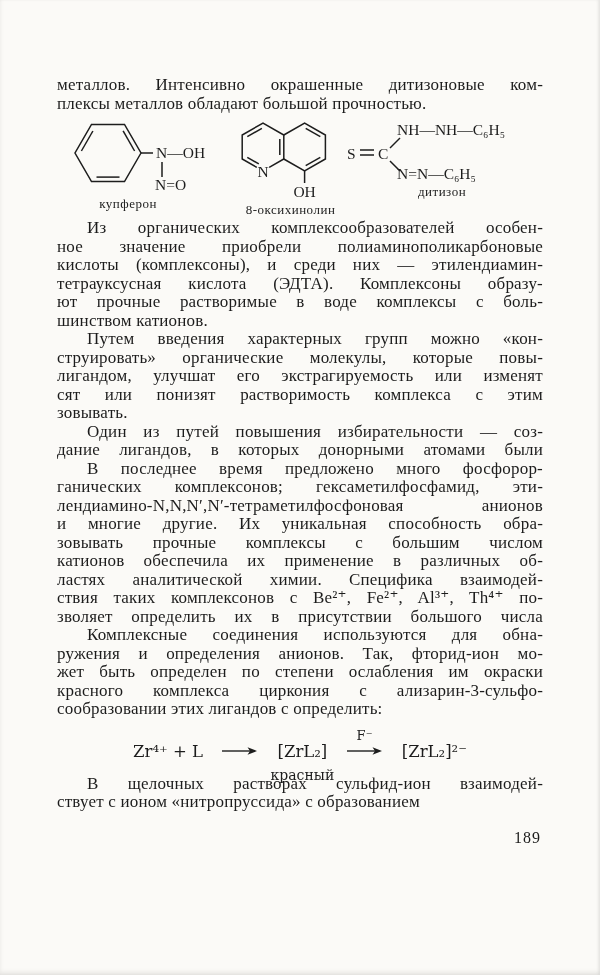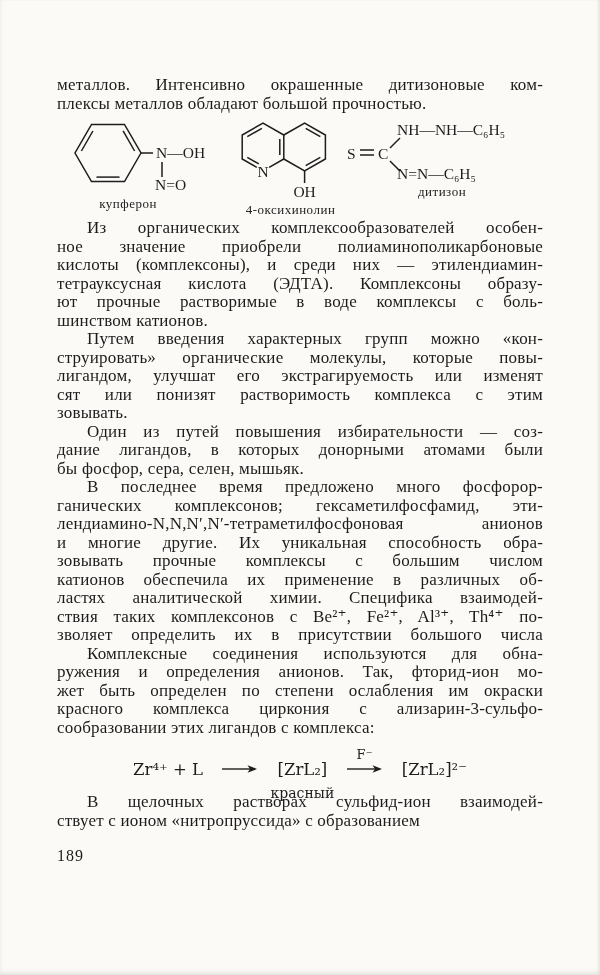--- a/index.html
+++ b/index.html
@@ -24,21 +24,21 @@
   .caption{font-size:13px;text-align:center;margin-top:1px;letter-spacing:0.5px;color:#222;}
   
   .equation{height:46px;margin-top:10px;text-align:center;font-size:16.5px;
             font-family:"DejaVu Serif","Liberation Serif",serif;padding-top:12px;box-sizing:border-box;}
   .eq-item{display:inline-block;vertical-align:middle;margin:0 7px;position:relative;}
   .eq-under{position:absolute;top:100%;left:50%;transform:translateX(-50%);font-size:14px;margin-top:6px;white-space:nowrap;}
   .eq-over{position:absolute;bottom:92%;left:50%;transform:translateX(-50%);font-size:13px;white-space:nowrap;}
   .arrow-svg line{stroke:#1d1d1d;stroke-width:1.4;}
   .arrow-svg path{fill:#1d1d1d;}
   
-  .pagenum{font-size:16px;margin-top:17px;padding-right:2px;letter-spacing:1px;}
+  .pagenum{font-size:16px;text-align:right;margin-top:17px;padding-right:2px;letter-spacing:1px;}
 </style>
 </head>
 <body>
 
 <div class="page">
   <div class="body">
 
     <div class="para" id="para-0">
         <div class="line j">металлов. Интенсивно окрашенные дитизоновые ком-</div>
         <div class="line">плексы металлов обладают большой прочностью.</div>
@@ -68,21 +68,21 @@
           <polyline points="50.8,20 71.6,8 92.4,20 92.4,44 71.6,56 50.8,44" fill="none" stroke="#1d1d1d" stroke-width="1.5"></polyline>
           <line x1="28.9" y1="13.3" x2="14.3" y2="21.7"></line>
           <line x1="14.3" y1="42.3" x2="25.8" y2="48.9"></line>
           <line x1="46.8" y1="24" x2="46.8" y2="40"></line>
           <line x1="72.7" y1="13.3" x2="87.3" y2="21.7"></line>
           <line x1="87.3" y1="42.3" x2="72.7" y2="50.7"></line>
           <text x="30" y="62" text-anchor="middle">N</text>
           <line x1="71.6" y1="56" x2="71.6" y2="68"></line>
           <text x="71.6" y="82" text-anchor="middle" font-size="16.5">OH</text>
         </svg>
-        <figcaption class="caption">4-оксихинолин</figcaption>
+        <figcaption class="caption">8-оксихинолин</figcaption>
       </figure>
 
       <figure class="struct" style="left:286px;top:4px;width:198px;">
         <svg width="198" height="64" viewBox="0 0 198 64">
           <text x="4" y="40">S</text>
           <line x1="17" y1="31" x2="31" y2="31"></line>
           <line x1="17" y1="36" x2="31" y2="36"></line>
           <text x="35" y="40">C</text>
           <line x1="47" y1="29" x2="57" y2="19"></line>
           <text x="54" y="16">NH—NH—C₆H₅</text>
@@ -104,39 +104,38 @@
     <div class="para" id="para-2">
         <div class="line j ind">Путем введения характерных групп можно «кон-</div>
         <div class="line j">струировать» органические молекулы, которые повы-</div>
         <div class="line j">лигандом, улучшат его экстрагируемость или изменят</div>
         <div class="line j">сят или понизят растворимость комплекса с этим</div>
         <div class="line">зовывать.</div>
       </div>
     <div class="para" id="para-3">
         <div class="line j ind">Один из путей повышения избирательности — соз-</div>
         <div class="line j">дание лигандов, в которых донорными атомами были</div>
-        <div class="line">бы фосфор, сера, селен, мышьяк.</div>
       </div>
     <div class="para" id="para-4">
         <div class="line j ind">В последнее время предложено много фосфорор-</div>
         <div class="line j">ганических комплексонов; гексаметилфосфамид, эти-</div>
         <div class="line j">лендиамино-N,N,N′,N′-тетраметилфосфоновая анионов</div>
         <div class="line j">и многие другие. Их уникальная способность обра-</div>
         <div class="line j">зовывать прочные комплексы с большим числом</div>
         <div class="line j">катионов обеспечила их применение в различных об-</div>
         <div class="line j">ластях аналитической химии. Специфика взаимодей-</div>
         <div class="line j">ствия таких комплексонов с Be²⁺, Fe²⁺, Al³⁺, Th⁴⁺ по-</div>
         <div class="line j">зволяет определить их в присутствии большого числа</div>
       </div>
     <div class="para" id="para-5">
         <div class="line j ind">Комплексные соединения используются для обна-</div>
         <div class="line j">ружения и определения анионов. Так, фторид-ион мо-</div>
         <div class="line j">жет быть определен по степени ослабления им окраски</div>
         <div class="line j">красного комплекса циркония с ализарин-3-сульфо-</div>
-        <div class="line">сообразовании этих лигандов с комплекса:</div>
+        <div class="line">сообразовании этих лигандов с определить:</div>
       </div>
 
     <div class="equation">
       <span class="eq-item">Zr⁴⁺ + L</span>
       <span class="eq-item"><svg class="arrow-svg" width="36" height="12" viewBox="0 0 36 12">
             <line x1="0" y1="6" x2="32" y2="6"></line>
             <path d="M35 6 L25.5 2.2 L28 6 L25.5 9.8 Z"></path>
           </svg></span>
       <span class="eq-item">
         <span>[ZrL₂]</span>

